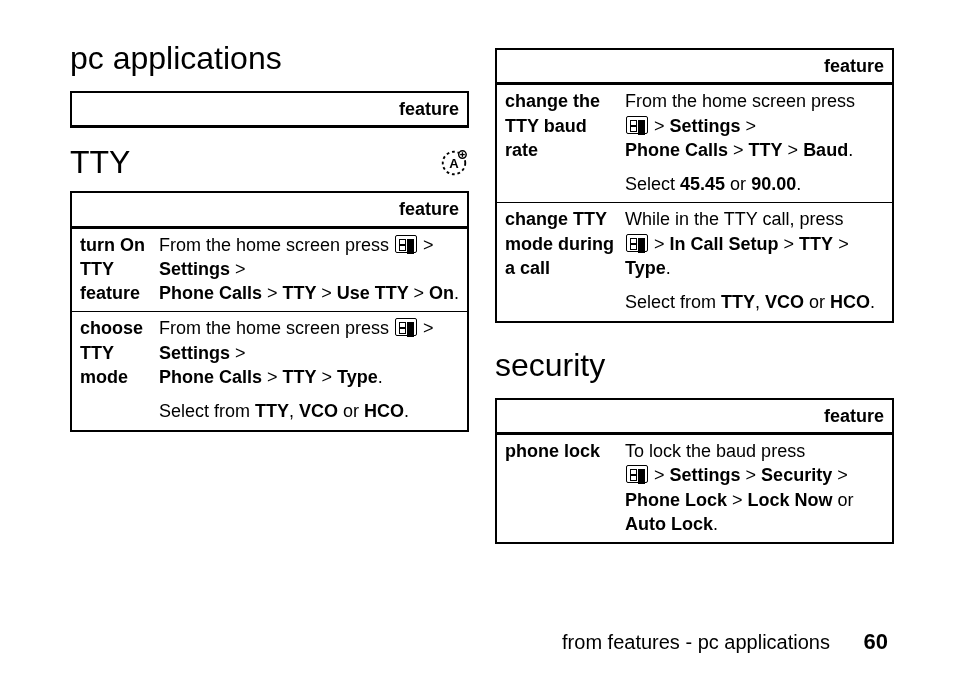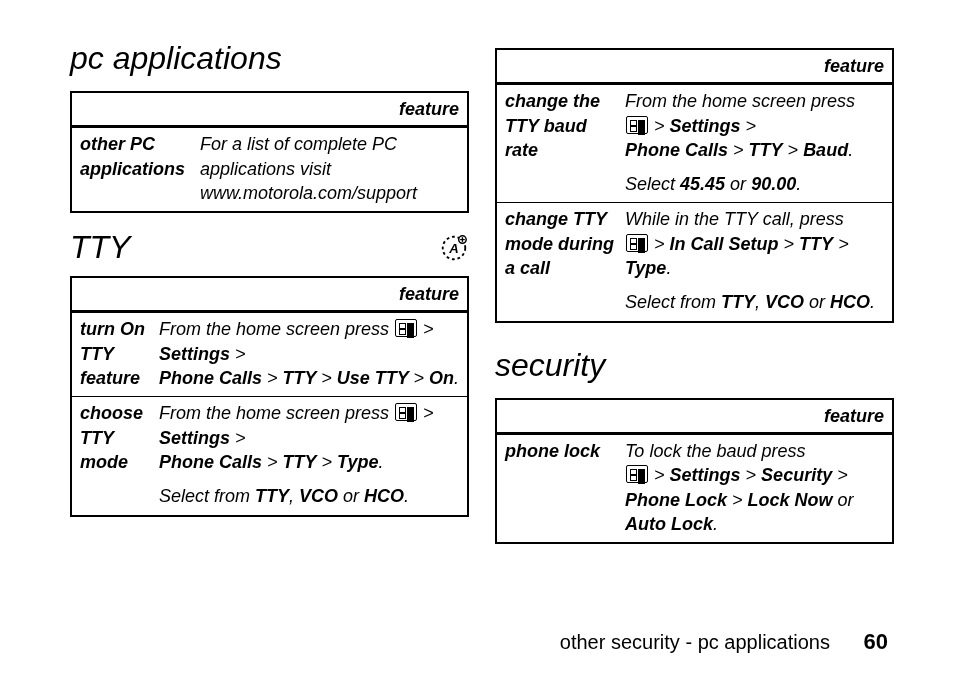--- a/index.html
+++ b/index.html
@@ -9,21 +9,20 @@
     width: 954px;
     height: 677px;
     font-family: "Helvetica Neue", Helvetica, Arial, sans-serif;
     color: #000;
     position: relative;
   }
   .page {
     padding: 30px 60px 0 70px;
     display: flex;
     gap: 26px;
-    font-style: italic;
   }
   .col {
     flex: 1;
     min-width: 0;
   }
   h2.section {
     font-weight: 300;
     font-size: 32px;
     margin: 10px 0 14px;
     letter-spacing: 0;
@@ -116,24 +115,20 @@
 
 <div class="page">
   <div class="col">
     <h2 class="section">pc applications</h2>
 
     <table class="feature-table">
       <tbody>
           <tr>
             <th colspan="2">feature</th>
           </tr>
-      <tr>
-        <td class="name">other PC applications</td>
-        <td class="desc">For a list of complete PC applications visit www.motorola.com/support</td>
-      </tr>
     </tbody>
       </table>
 
     <div class="tty-row">
       <h2 class="section">TTY</h2>
       <span class="tty-badge">
         <svg viewBox="0 0 32 32" width="30" height="30">
           <circle cx="16" cy="16" r="12" fill="none" stroke="#000" stroke-width="2" stroke-dasharray="3 3"></circle>
           <text x="16" y="21" text-anchor="middle" font-family="Arial" font-size="14" font-weight="700">A</text>
           <circle cx="25" cy="7" r="4" fill="#fff" stroke="#000" stroke-width="1.6"></circle>
@@ -232,15 +227,15 @@
           <span class="gt"> &gt; </span><br><span class="b">Phone Lock</span>
           <span class="gt"> &gt; </span><span class="b">Lock Now</span><span> or </span><br><span class="b">Auto Lock</span><span>.</span>
         </td>
       </tr>
     </tbody>
       </table>
   </div>
 </div>
 
 <div class="footer">
-  <span>other security - pc applications</span>
+  <span>from features - pc applications</span>
   <span class="pg">60</span>
 </div>
 
 </body></html>

